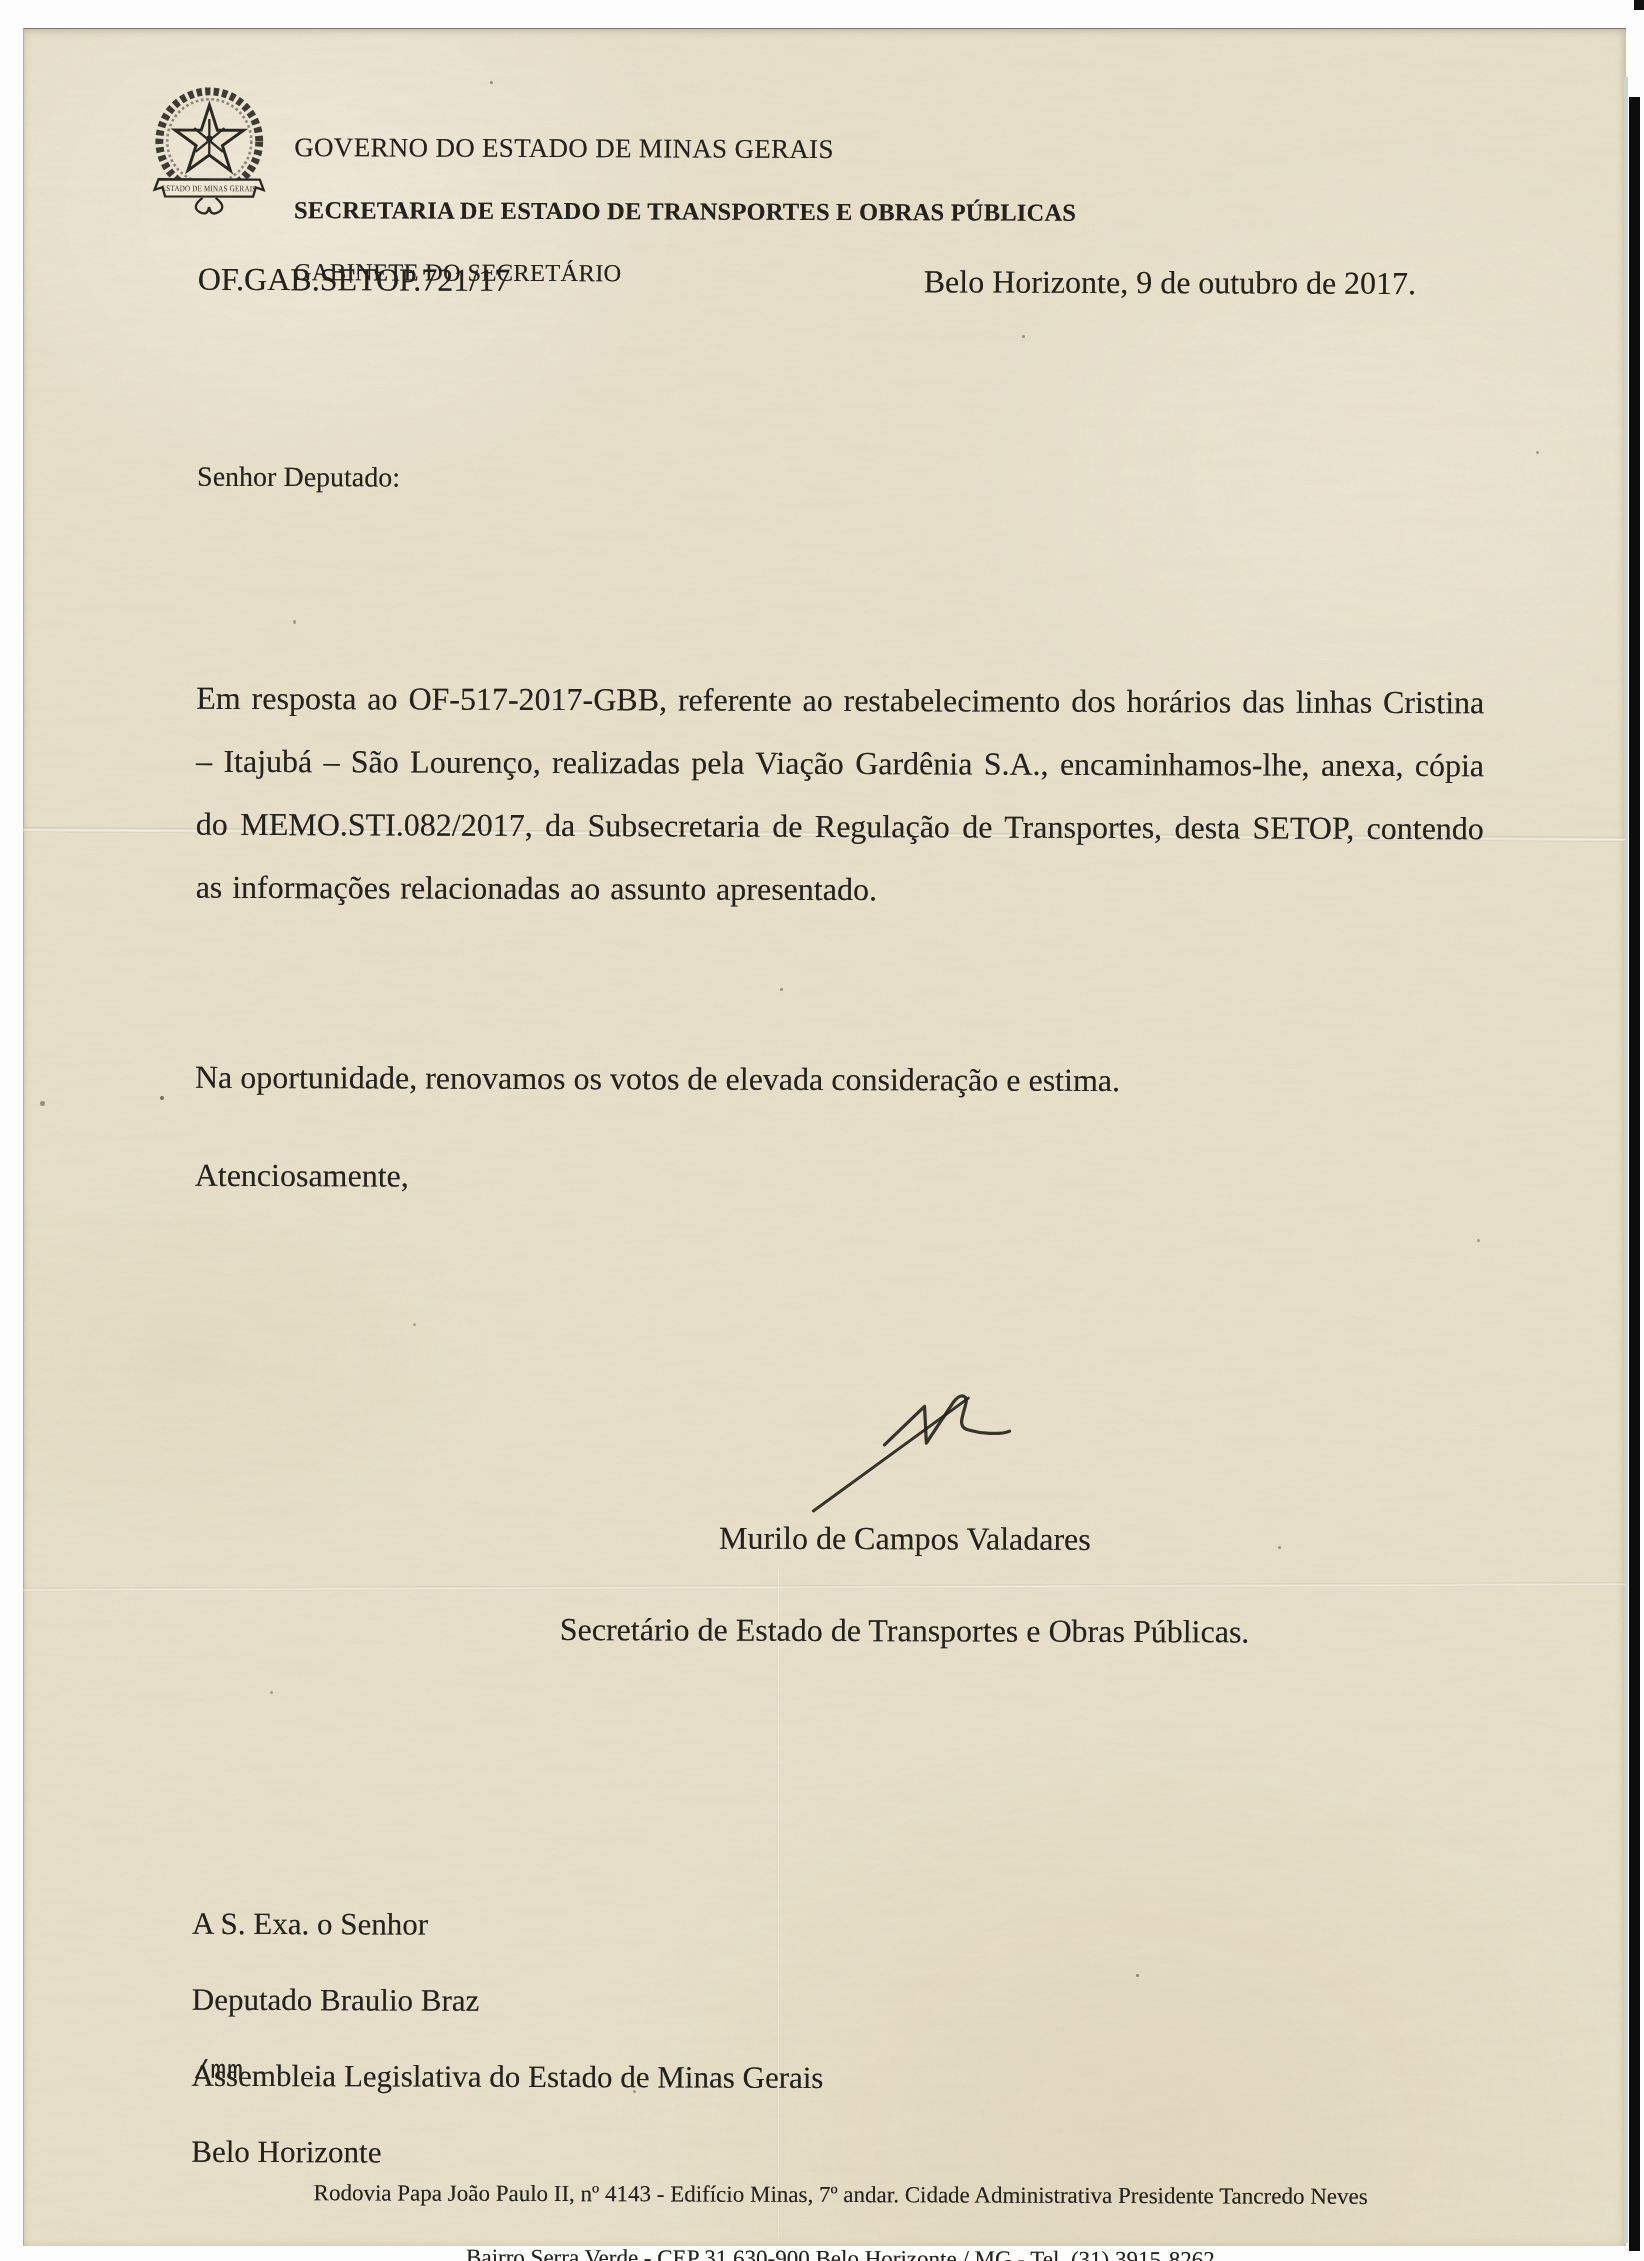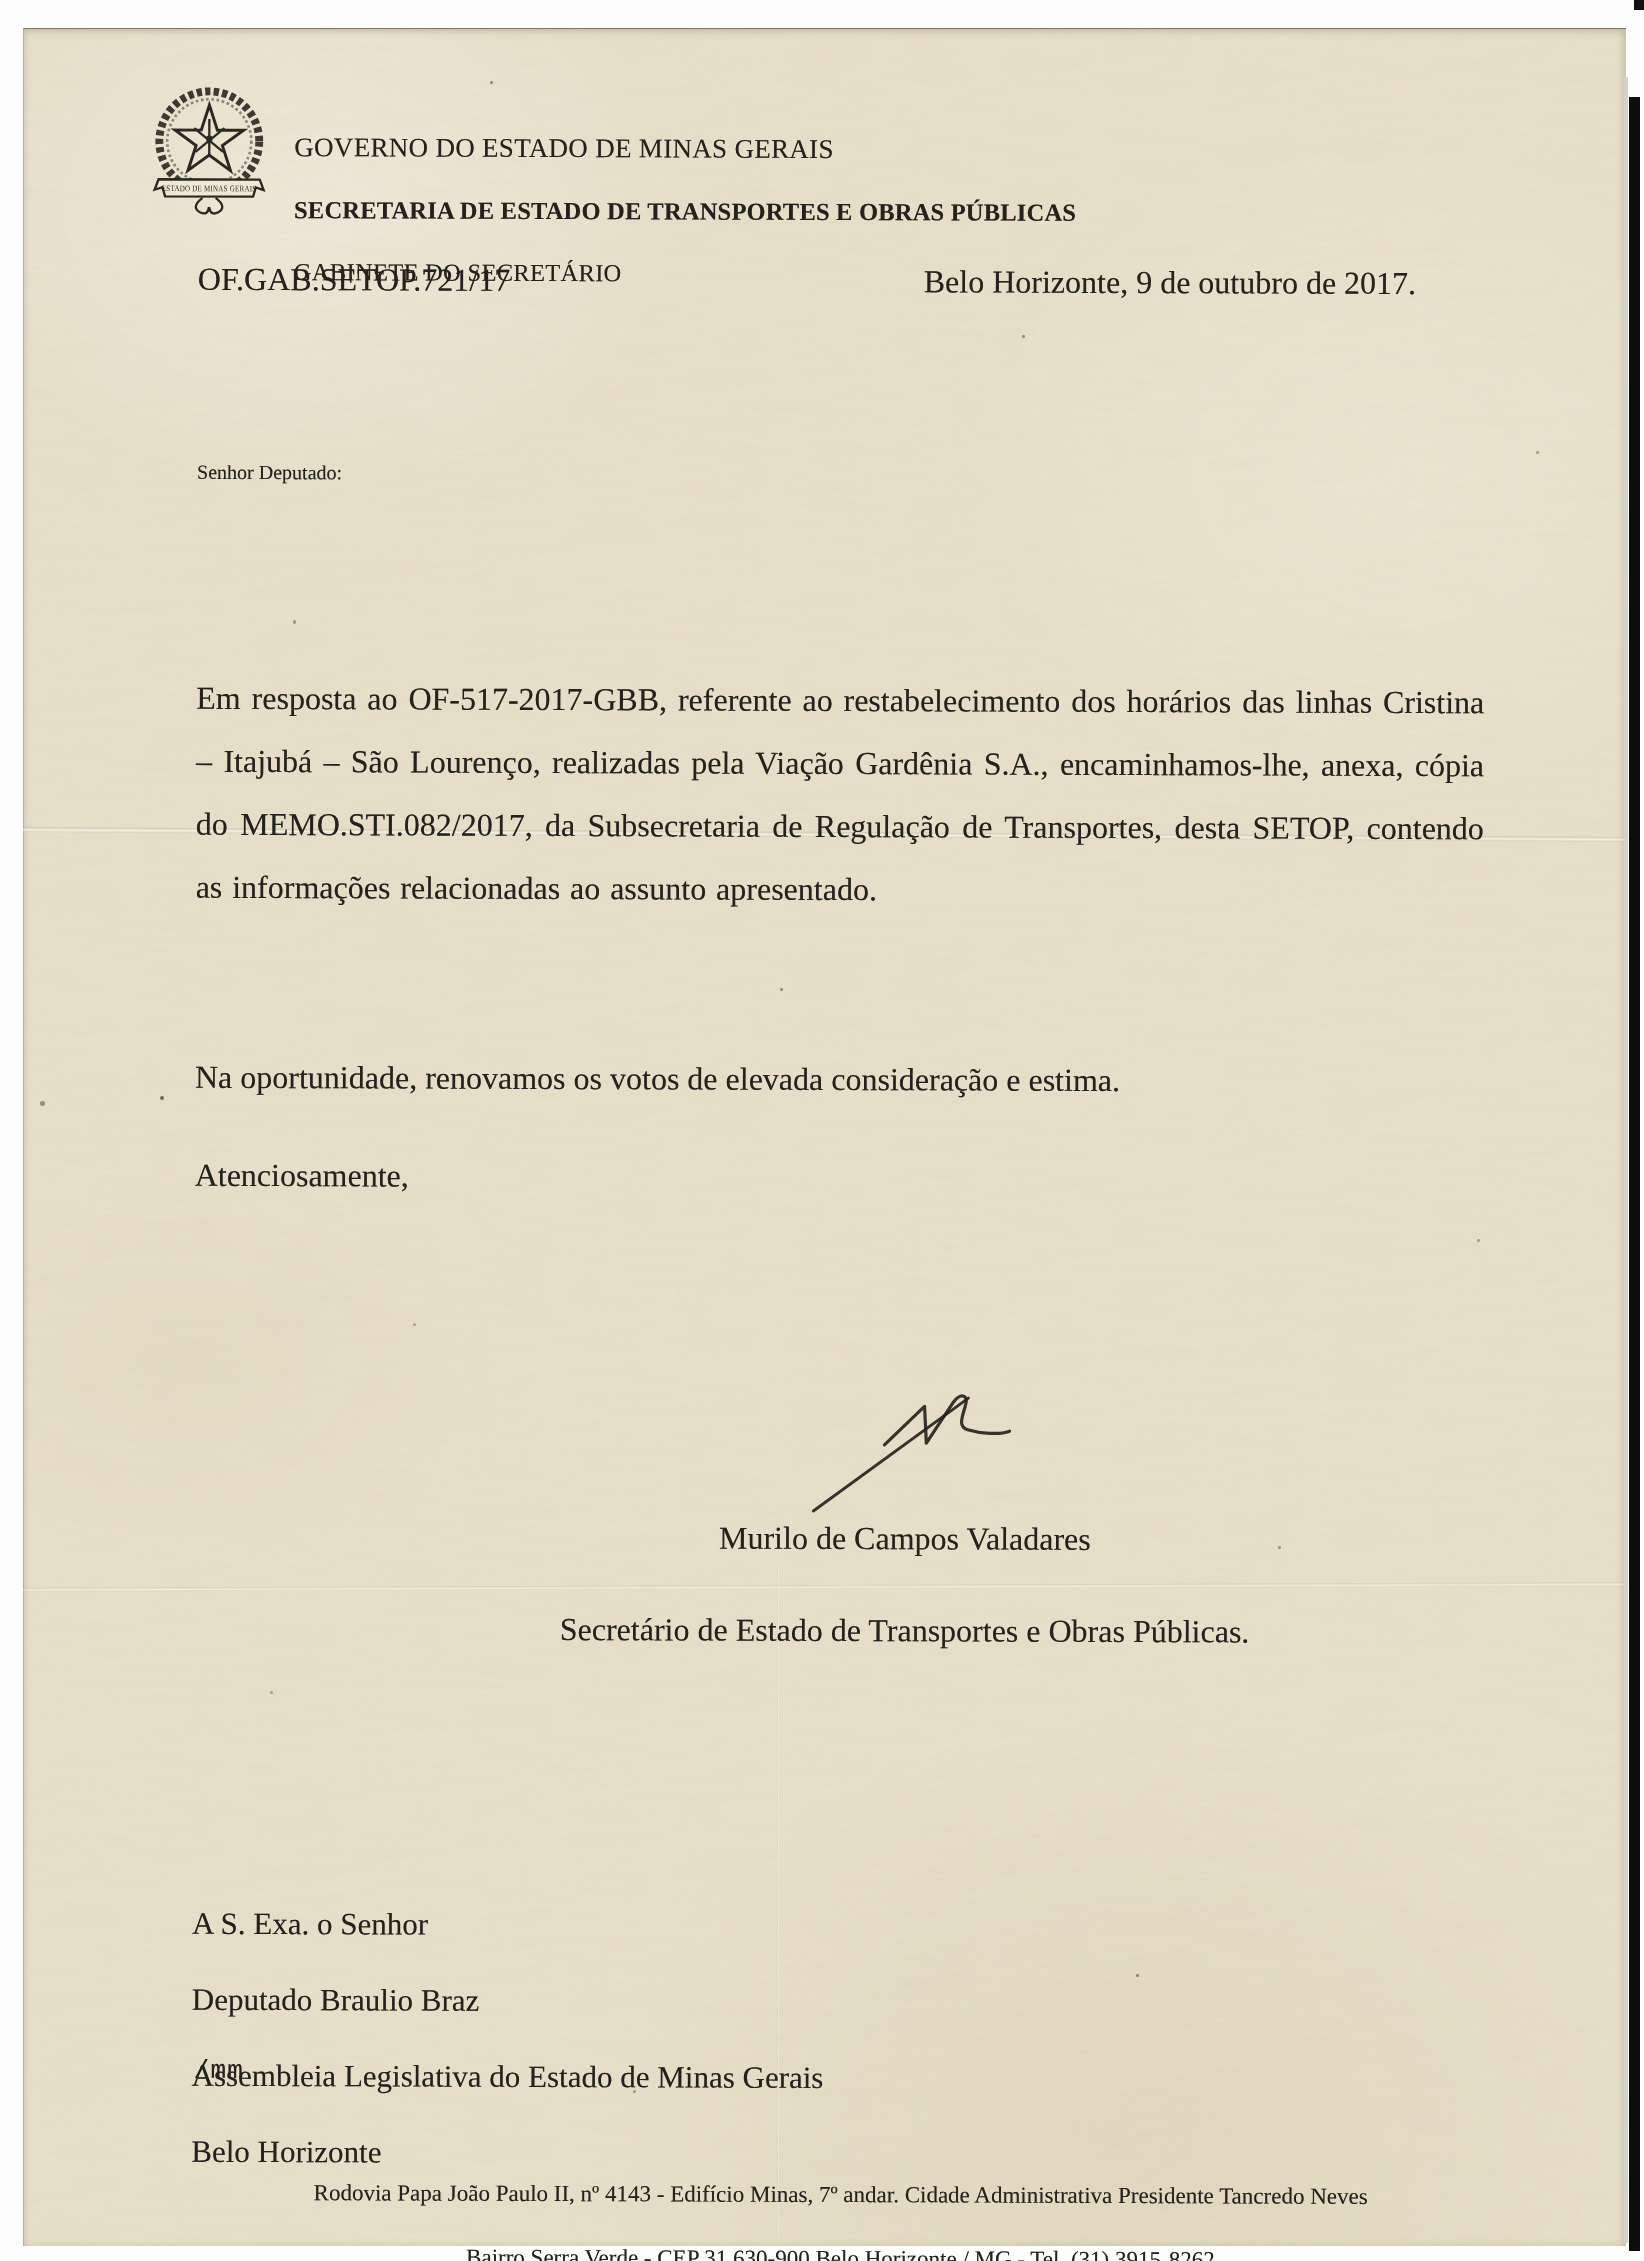--- a/index.html
+++ b/index.html
@@ -28,21 +28,21 @@
            background:linear-gradient(to right, rgba(124,108,76,0.10), rgba(255,255,248,0.30), rgba(124,108,76,0.08));}
   .speck{position:absolute;border-radius:50%;pointer-events:none;}
   .content{position:absolute;left:0;top:0;width:1644px;height:2261px;transform:rotate(0.2deg);transform-origin:50% 48%;}
   .txt{position:absolute;white-space:pre-line;text-shadow:0 0 0.6px rgba(45,42,36,0.45);}
   .hdr{left:291px;top:103px;line-height:31px;}
   .hdr .l1{font-size:27px;letter-spacing:0.3px;}
   .hdr .l2{font-size:24.5px;font-weight:bold;letter-spacing:0.2px;}
   .hdr .l3{font-size:24.5px;letter-spacing:0.3px;}
   .ref{left:195px;top:263px;font-size:32px;}
   .dateline{left:921px;top:263px;font-size:32px;}
-  .salutation{left:195px;top:463px;font-size:20px;}
+  .salutation{left:195px;top:463px;font-size:28px;}
   .para1{left:195px;top:669px;width:1288px;font-size:32px;line-height:63px;
          text-align:justify;word-spacing:1.9px;}
   .para2{left:195px;top:1061px;width:1322px;font-size:32px;}
   .closing{left:195px;top:1159px;font-size:32px;text-align:center;}
   .sigblock{left:455px;top:1469px;width:903px;text-align:center;font-size:32px;line-height:46px;}
   .addressee{left:195px;top:1869px;font-size:31px;line-height:38px;}
   .initials{left:197px;top:2058px;font-size:26px;letter-spacing:1.3px;font-family:Liberation Mono, monospace;}
   .footer{left:58px;top:2147px;width:1573px;text-align:center;font-size:23px;line-height:32px;}
   svg text{font-family:"Liberation Serif", serif;}
 </style>

